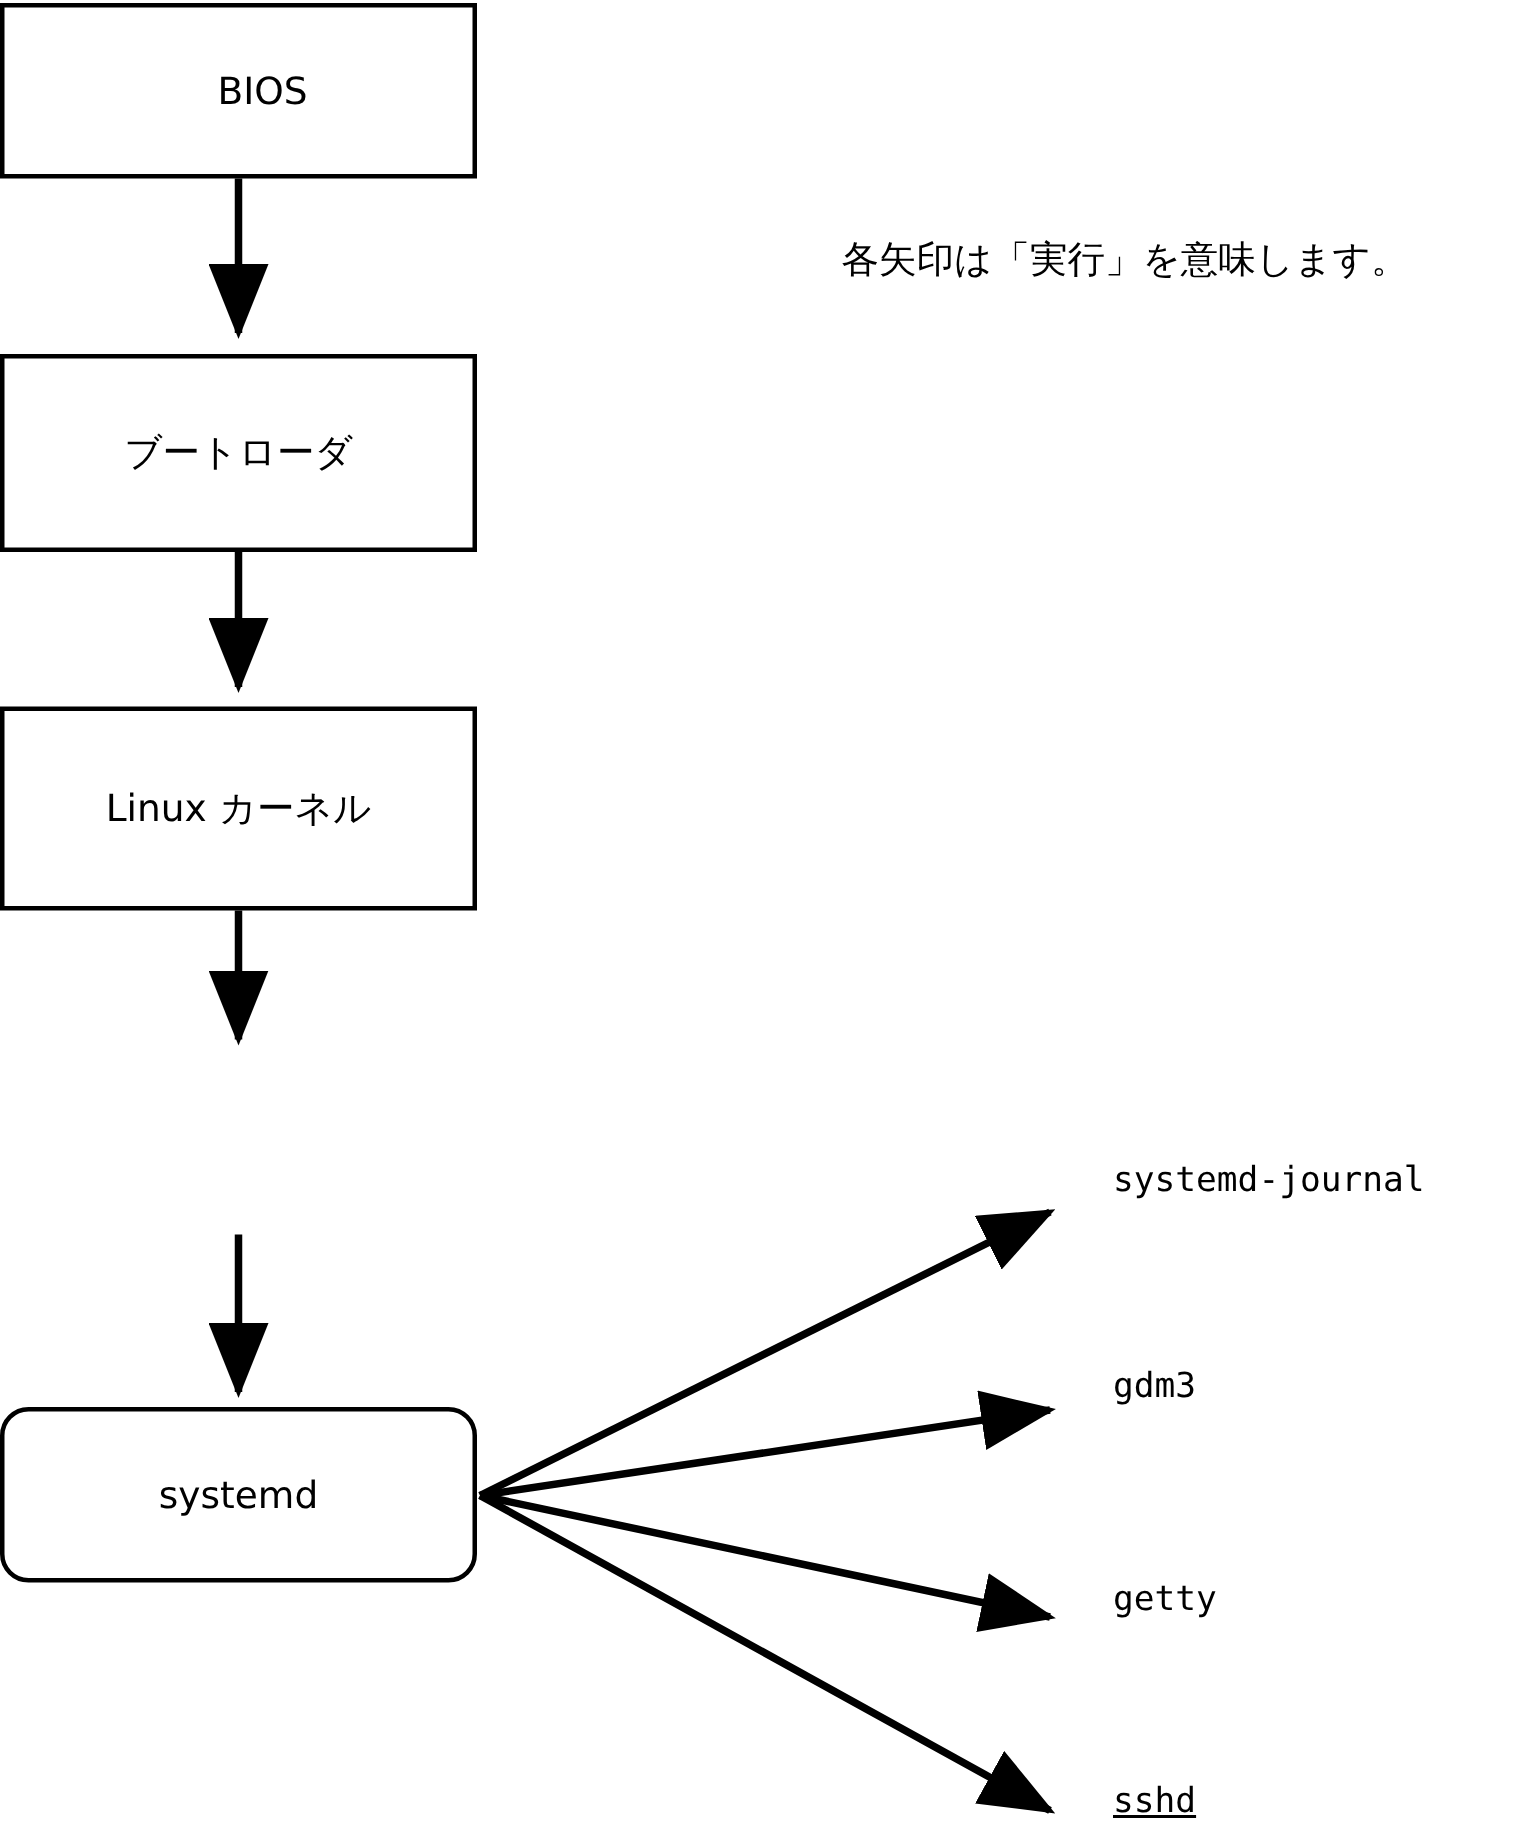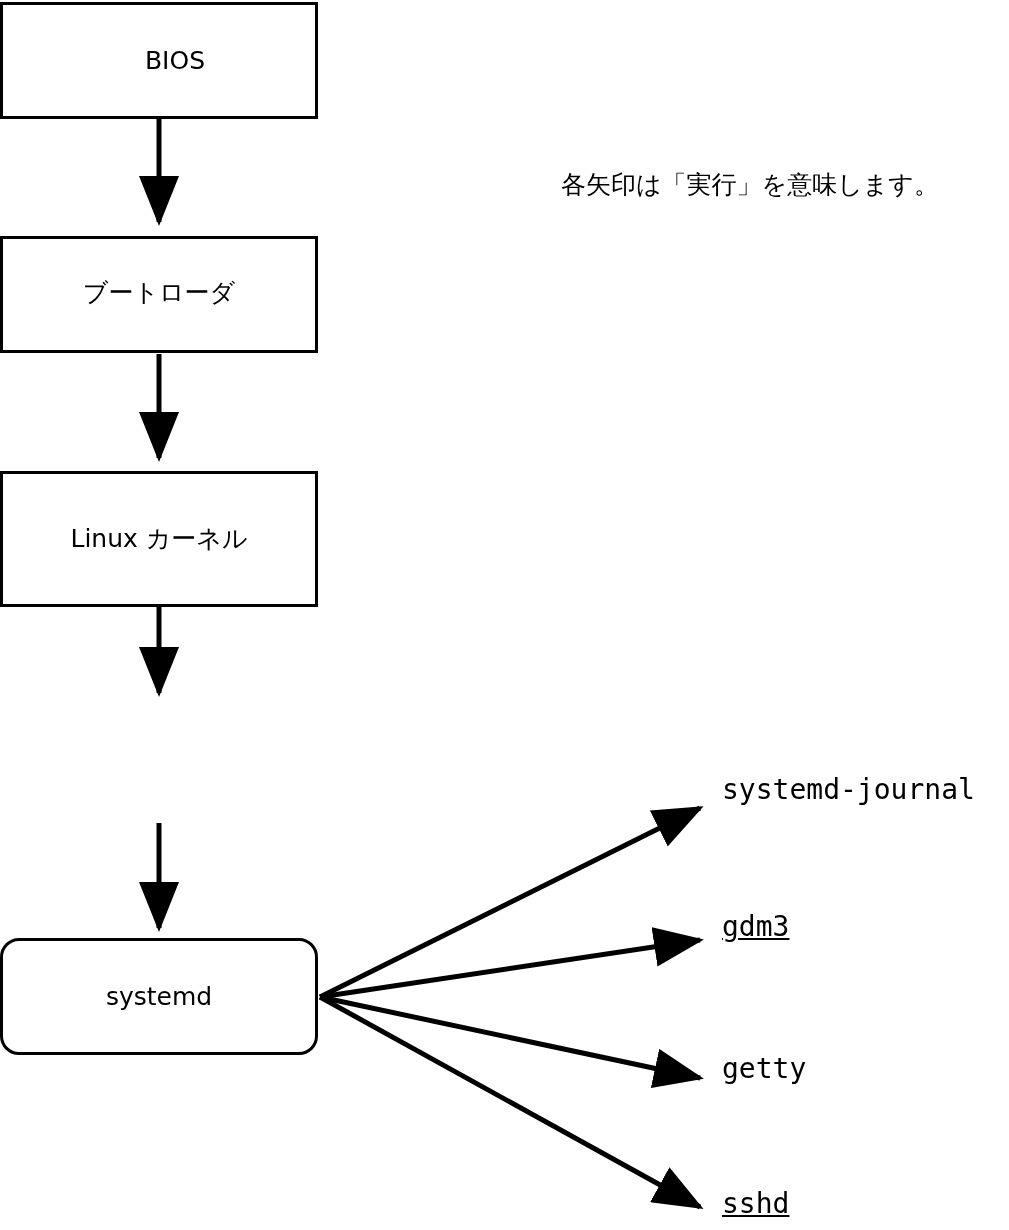--- a/index.html
+++ b/index.html
@@ -38,23 +38,24 @@
     display: flex;
     align-items: center;
     justify-content: center;
     font-size: 25px;
     line-height: 1.2;
     white-space: nowrap;
   }
   .leaf-label {
     position: absolute;
     font-family: "DejaVu Sans Mono", monospace;
-    font-size: 28px;
+    font-size: 23px;
     white-space: nowrap;
     line-height: 1;
+    margin-left: 20px;
   }
   .note-text {
     position: absolute;
     font-size: 25px;
     white-space: nowrap;
     line-height: 1;
   }
 </style>
 </head>
 <body>
@@ -92,46 +93,46 @@
     </g>
     <g>
       <line x1="320" y1="997" x2="700" y2="1207" stroke="#000000" stroke-width="5" marker-end="url(#arrowhead)"></line>
     </g>
   </svg>
 
   <div class="node-box" style="left:0px; top:2px; width:318px; height:117px;padding-left:32px;">
     <span>BIOS</span>
   </div>
 
-  <div class="node-box" style="left:0px; top:236px; width:318px; height:117px;font-family:Liberation Mono, monospace;">
+  <div class="node-box" style="left:0px; top:236px; width:318px; height:132px;">
     <span>ブートローダ</span>
   </div>
 
   <div class="node-box" style="left:0px; top:471px; width:318px; height:136px;">
     <span>Linux カーネル</span>
   </div>
 
 
   <div class="node-box" style="left:0px; top:938px; width:318px; height:117px;border-radius:19px;">
     <span>systemd</span>
   </div>
 
   <div class="leaf-label" style="left:722px; top:776px;">
     <span>systemd-journal</span>
   </div>
 
-  <div class="leaf-label" style="left:722px; top:913px;text-decoration:underline;">
+  <div class="leaf-label" style="left:722px; top:913px;">
     <span>gdm3</span>
   </div>
 
   <div class="leaf-label" style="left:722px; top:1055px;">
     <span>getty</span>
   </div>
 
   <div class="leaf-label" style="left:722px; top:1190px;text-decoration:underline;">
     <span>sshd</span>
   </div>
 
-  <div class="note-text" style="left:561px; top:160px;margin-top:12px;">
+  <div class="note-text" style="left:561px; top:160px;">
     <span>各矢印は「実行」を意味します。</span>
   </div>
 
 </div>
 
 </body></html>

